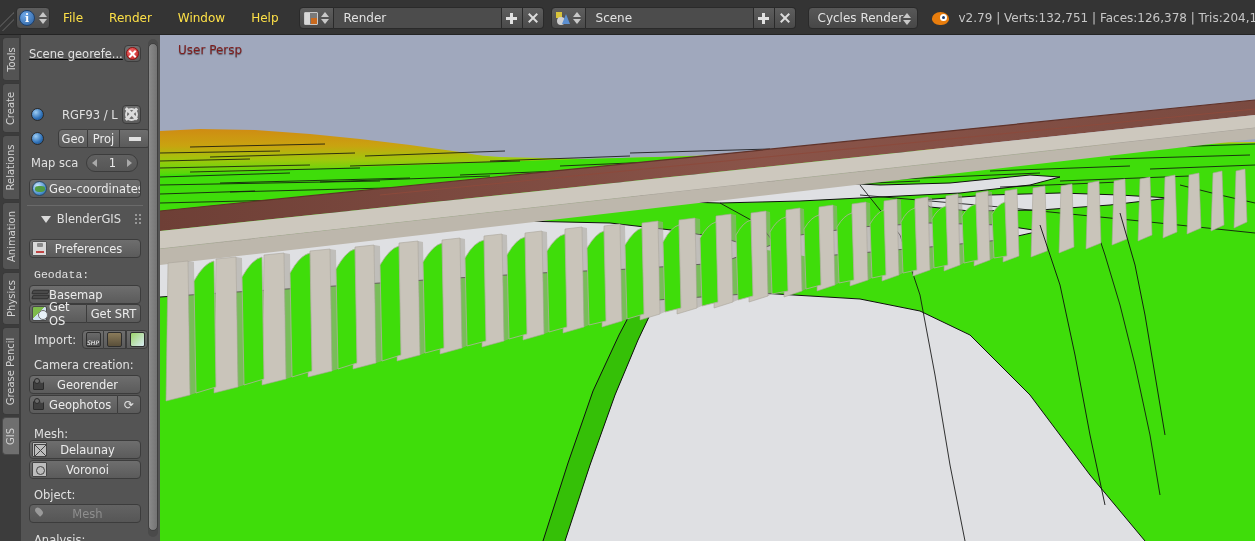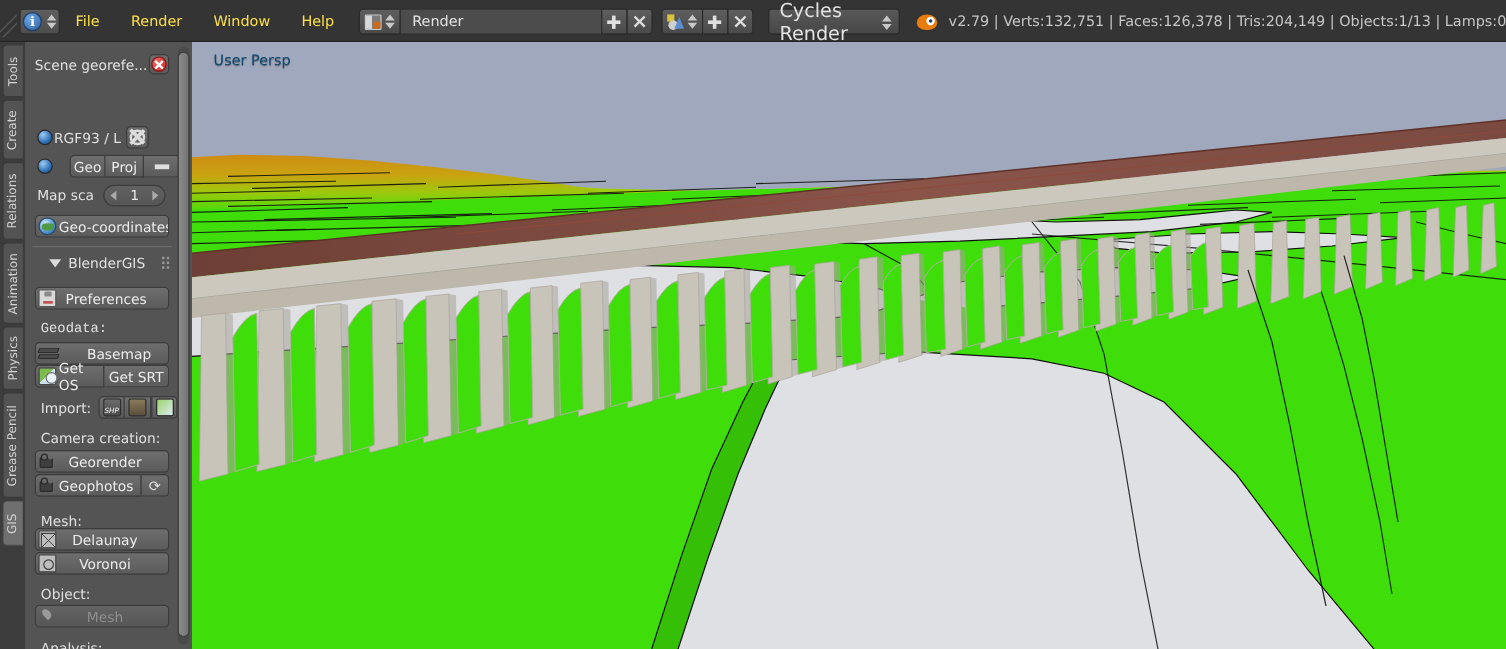--- a/index.html
+++ b/index.html
@@ -136,21 +136,21 @@
     width: 12px; height: 2px; background: #dcdcdc;
   }
   .x-glyph::before { transform: rotate(45deg); }
   .x-glyph::after { transform: rotate(-45deg); }
 
   .engine-combo {
     display: flex; align-items: center;
     height: 22px; width: 110px; margin-left: 12px;
     background: linear-gradient(#585858, #474747);
     border: 1px solid #2a2a2a; border-radius: 4px;
-    color: #e2e2e2; font-size: 16px;
+    color: #e2e2e2; font-size: 12px;
     padding-left: 9px; position: relative;
   }
   .engine-combo .spinner-arrows { position: absolute; right: 5px; top: 2px; }
 
   .blender-logo {
     width: 17px; height: 17px; margin-left: 14px; position: relative;
   }
   .blender-logo .outer {
     position: absolute; left: 0; top: 2px; width: 17px; height: 13px;
     background: #e87d0d; border-radius: 50% 50% 45% 45%;
@@ -446,21 +446,21 @@
   
   #viewport {
     position: absolute; left: 160px; top: 35px;
     width: 1095px; height: 506px;
     overflow: hidden;
     background: #a0a8bd;
   }
   #viewport svg { display: block; }
   #persp-label {
     position: absolute; left: 18px; top: 8px;
-    color: #0c4a6e; font-size: 12px;
+    color: #7f1d1d; font-size: 12px;
     text-shadow: 0 1px 1px rgba(0,0,0,.45);
     pointer-events: none;
     text-align: center;
   }
 </style>
 </head>
 <body>
 
 <div id="app">
 
@@ -503,20 +503,21 @@
           <span class="scene-icon">
               <i class="sq"></i>
               <i class="cir"></i>
               <i class="tri"></i>
             </span>
           <span class="spinner-arrows">
               <i class="up"></i>
               <i class="dn"></i>
             </span>
         </div>
+        <div class="combo-field wide">Scene</div>
         <div class="combo-btn">
             <span class="plus-glyph"></span>
           </div>
         <div class="combo-btn">
             <span class="x-glyph"></span>
           </div>
       </div>
 
       <div class="engine-combo">
         <span>Cycles Render</span>
@@ -557,30 +558,30 @@
           <span>Grease Pencil</span>
         </div>
       <div class="vtab active" style="top:382px; height:38px;">
           <span>GIS</span>
         </div>
     </div>
 
     <div id="panel">
       <div id="panel-scroll">
 
-        <div class="row" style="left:8px; top:10px; width:112px; justify-content:space-between;">
+        <div class="row" style="left:8px; top:10px; width:112px; justify-content:space-between;text-decoration:underline;">
           <span class="lbl">Scene georefe...</span>
           <span class="close-btn">
               <i class="dot"></i>
             </span>
         </div>
 
         <div class="row" style="left:10px; top:70px; width:112px;">
           <span class="radio"></span>
-          <span class="lbl" style="margin-left:1px;">RGF93 / L</span>
+          <span class="lbl" style="margin-left:18px;">RGF93 / L</span>
           <span class="gear-btn" style="margin-left:4px;">
               <i class="gear-glyph"></i>
             </span>
         </div>
 
         <div class="row" style="left:10px; top:94px;">
           <span class="radio"></span>
           <span class="segbtn first" style="width:30px; margin-left:14px;">Geo</span>
           <span class="segbtn mid" style="width:32px;">Proj</span>
           <span class="dash-btn">
@@ -619,21 +620,21 @@
 
         <div class="btn icon-left" style="position:absolute; left:8px; top:204px; width:112px;">
           <i class="btn-icon ic-pref"></i>
           <span style="flex:1; text-align:center; padding-right:12px;">Preferences</span>
         </div>
 
         <div class="lbl" style="position:absolute; left:13px; top:233px;font-family:Liberation Mono, monospace;">Geodata:</div>
 
         <div class="btn icon-left" style="position:absolute; left:8px; top:250px; width:112px;">
           <i class="btn-icon ic-stack"></i>
-          <span style="flex:1; text-align:right; padding-right:14px;">Basemap</span>
+          <span style="flex:1; text-align:left; padding-right:14px;">Basemap</span>
         </div>
 
         <div class="row" style="left:8px; top:269px;">
           <span class="segbtn first" style="width:58px; justify-content:flex-start; padding-left:2px;">
             <i class="btn-icon ic-map"></i>
             <span>Get OS</span>
           </span>
           <span class="segbtn last" style="width:54px;">Get SRT</span>
         </div>
 

